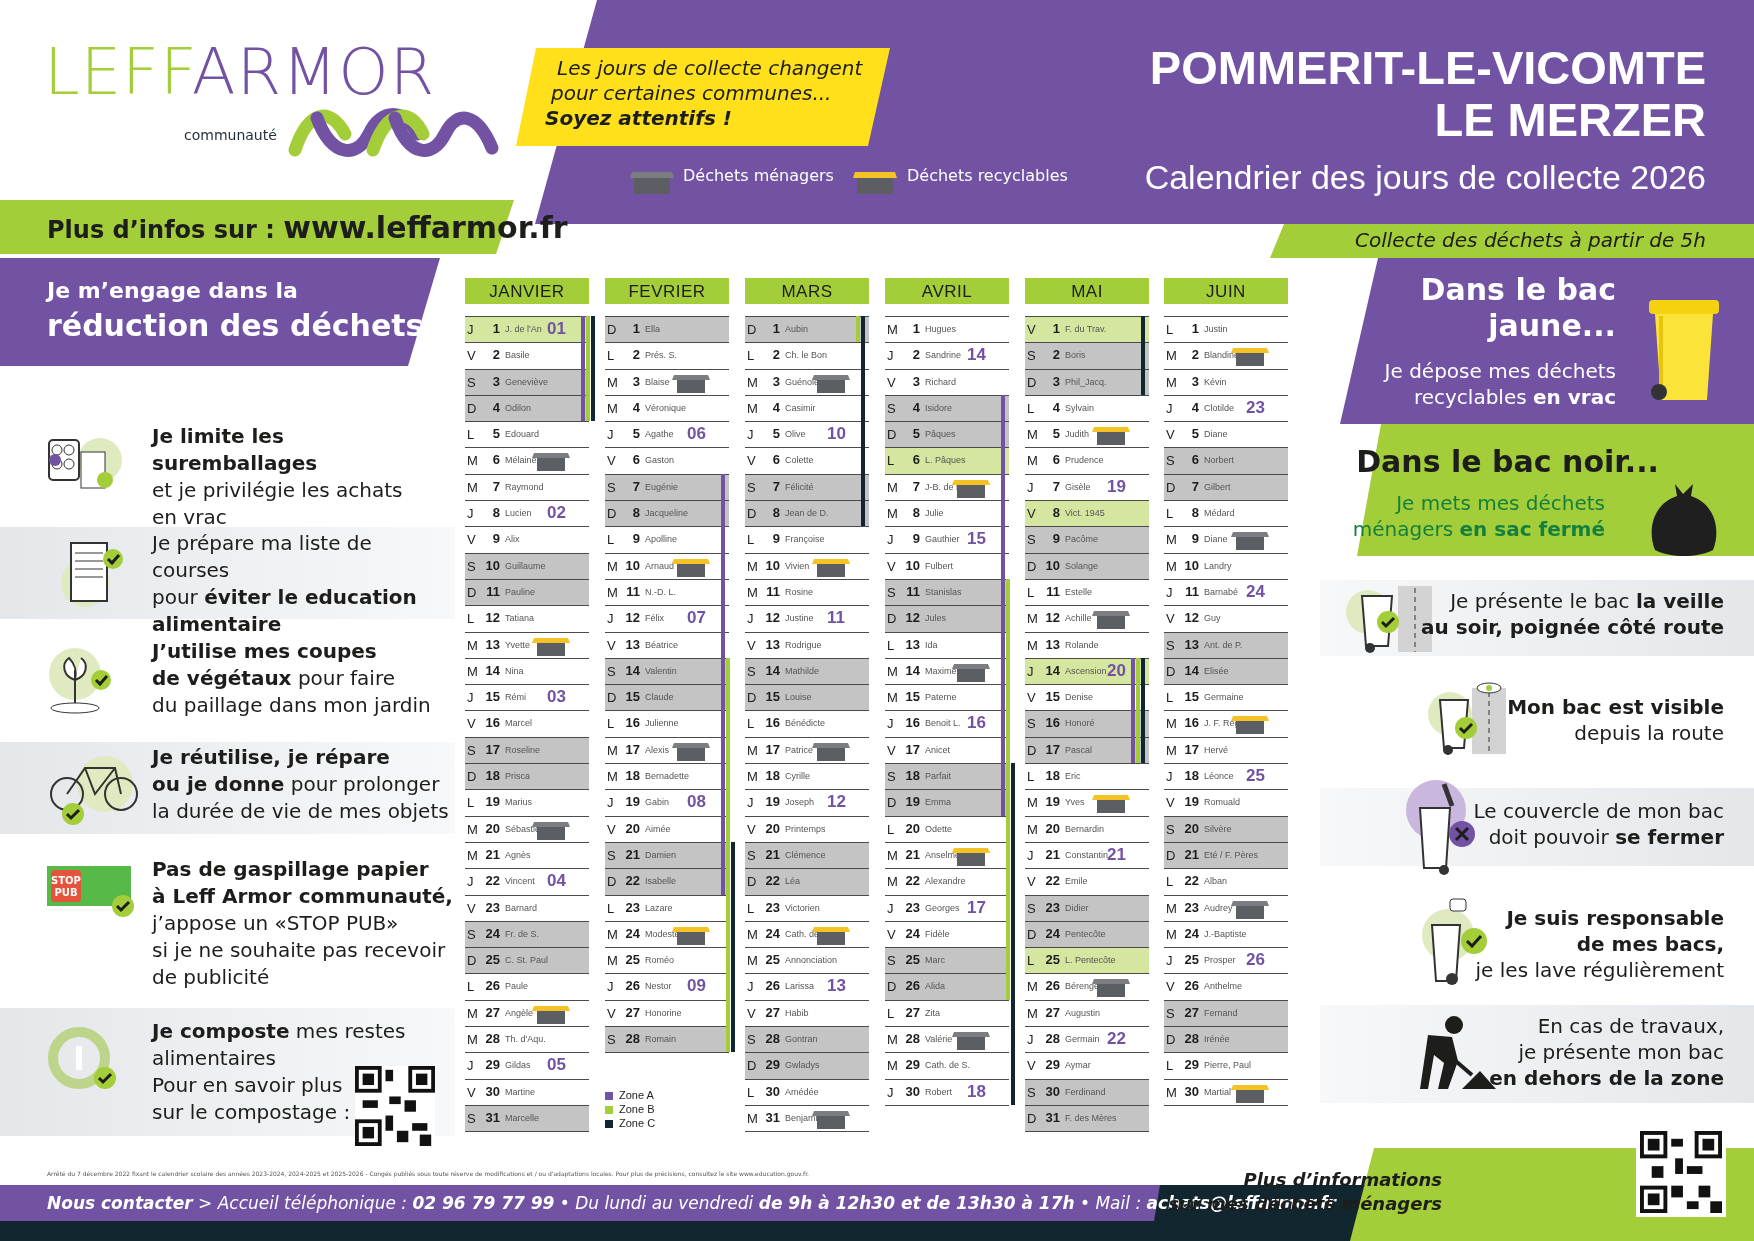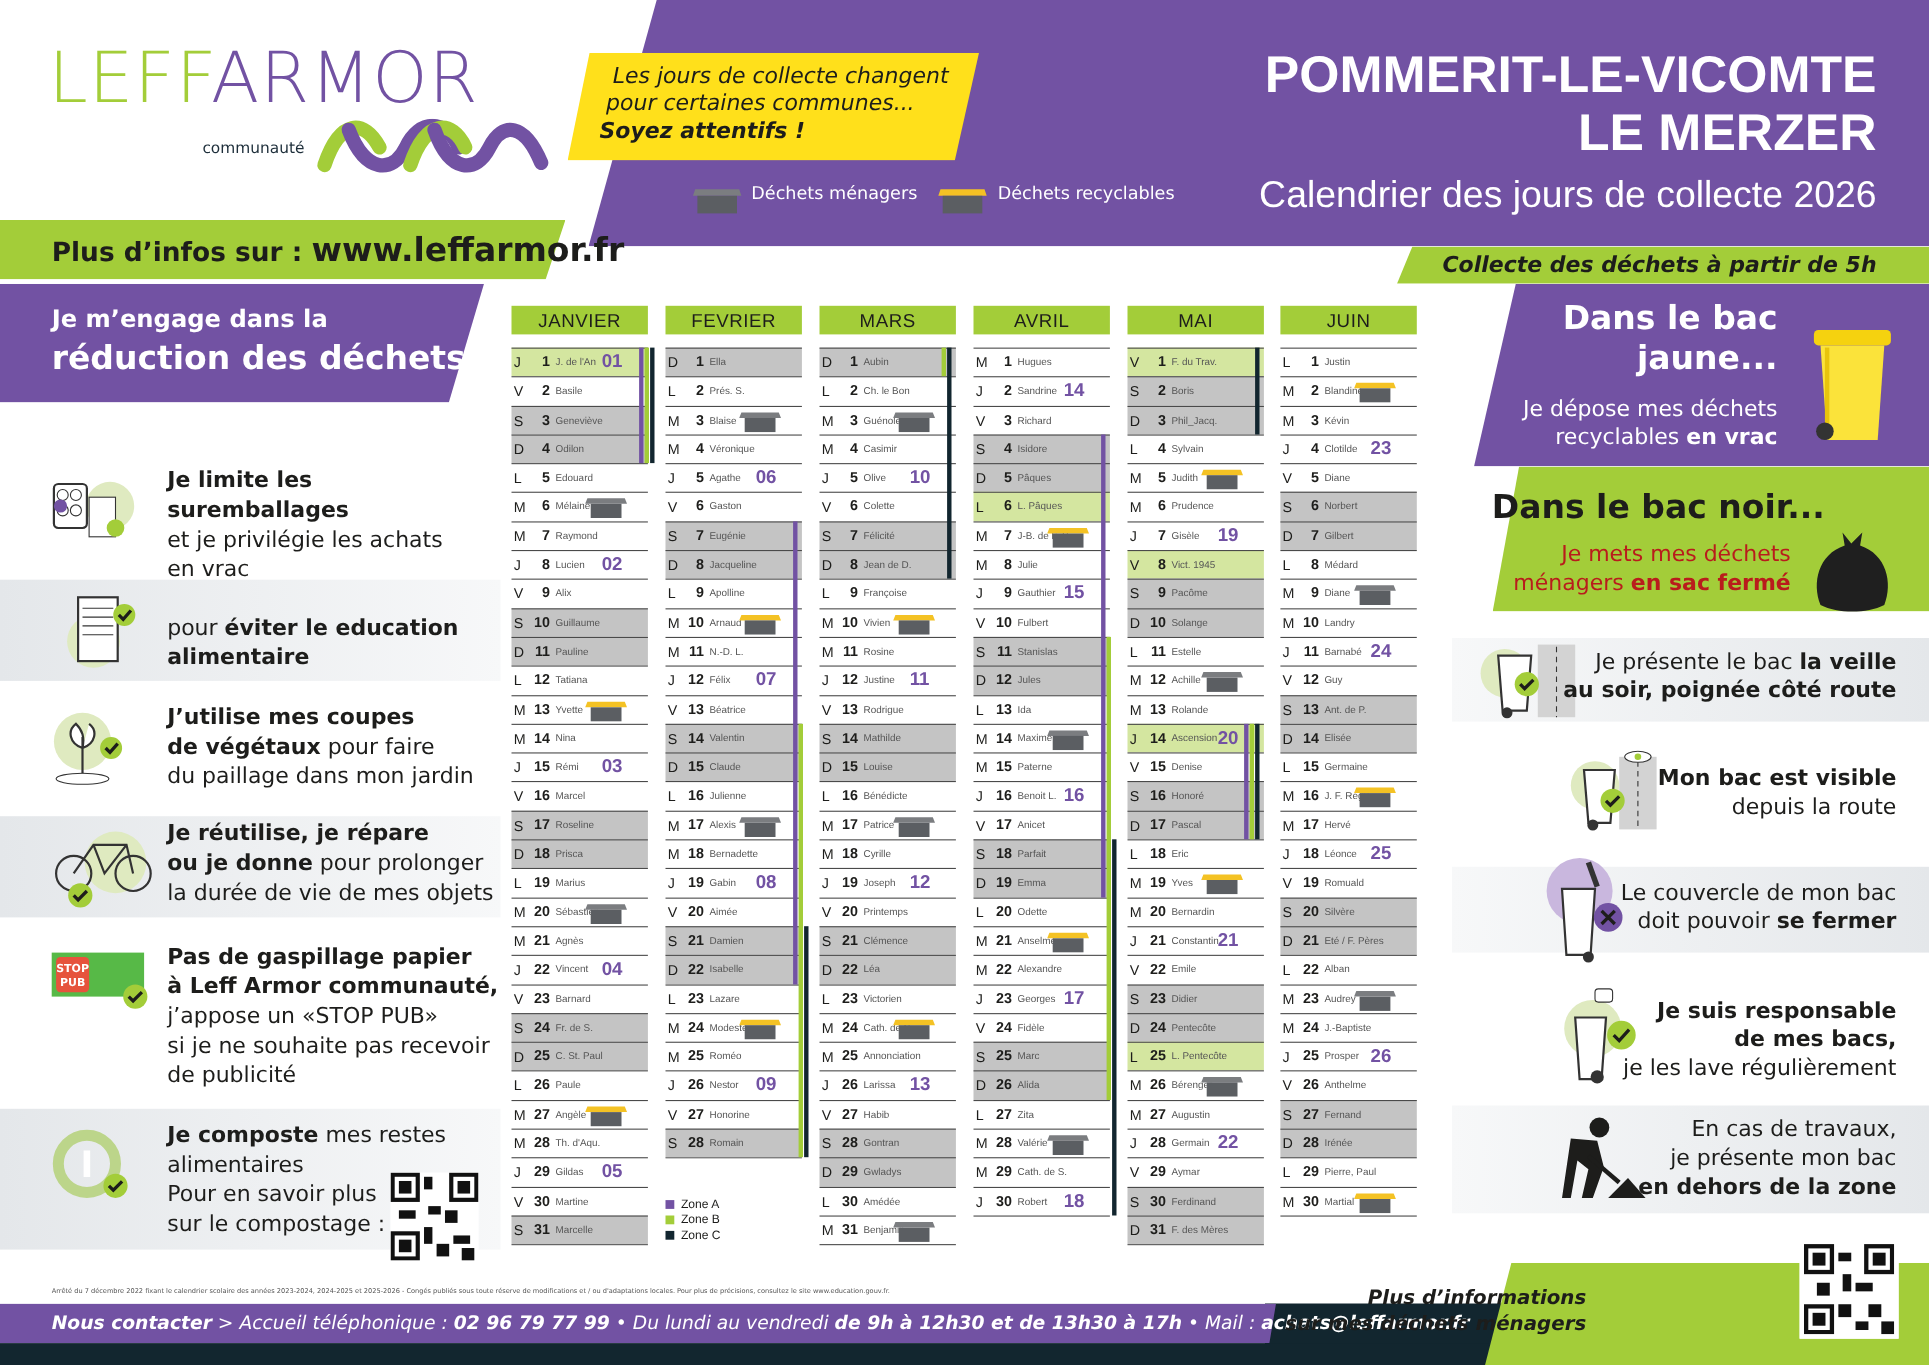--- a/index.html
+++ b/index.html
@@ -15,21 +15,21 @@
   .alert{left:516px;top:48px;width:374px;height:98px;background:#ffe01b;clip-path:polygon(20px 0,100% 0,calc(100% - 22px) 100%,0 100%);}
   .alert-text{left:545px;top:56px;font-style:italic;font-size:20px;line-height:25px;color:#1d1d1b;}
   .alert-text .b{font-weight:bold;}
   .legend-bins{top:166px;color:#fff;font-size:16px;}
   .title1{right:48px;top:42px;color:#fff;font-weight:bold;font-size:47px;text-align:right;line-height:52px;font-family:"Liberation Sans",sans-serif;}
   .title3{right:48px;top:158px;color:#fff;font-size:34px;text-align:center;font-family:"Liberation Sans",sans-serif;}
   .info-bar{left:0;top:200px;width:514px;height:54px;background:#a3cd39;clip-path:polygon(0 0,100% 0,calc(100% - 18px) 100%,0 100%);}
   .info-text{left:47px;top:210px;font-size:24px;font-weight:bold;color:#1d1d1b;}
   .info-text .url{font-size:30px;}
   .collect-bar{left:1270px;top:224px;width:484px;height:34px;background:#a3cd39;clip-path:polygon(14px 0,100% 0,100% 100%,0 100%);}
-  .collect-text{right:48px;top:228px;font-style:italic;font-weight:bold;font-size:20px;color:#1d1d1b;}
+  .collect-text{right:48px;top:228px;font-style:italic;font-weight:normal;font-size:20px;color:#1d1d1b;}
   .engage{left:0;top:258px;width:440px;height:108px;background:#7252a3;clip-path:polygon(0 0,100% 0,calc(100% - 32px) 100%,0 100%);}
   .engage-t1{left:47px;top:278px;color:#fff;font-weight:bold;font-size:22px;}
   .engage-t2{left:47px;top:308px;color:#fff;font-weight:bold;font-size:30px;}
   
   .tip{left:0;width:455px;}
   .tip.shade{background:linear-gradient(90deg,#e4e7ea,#f7f8f9);}
   .tip-text{position:absolute;left:152px;font-size:20px;line-height:27px;color:#1d1d1b;}
   .tip-text b{font-weight:bold;}
   .tip-icon{position:absolute;left:45px;width:80px;height:80px;}
   
@@ -140,21 +140,21 @@
       <circle cx="40" cy="50" r="24" fill="#dfeac0"></circle>
       <rect x="26" y="10" width="36" height="58" fill="#fff" stroke="#333" stroke-width="2"></rect>
       <line x1="30" y1="20" x2="58" y2="20" stroke="#333"></line>
       <line x1="30" y1="28" x2="58" y2="28" stroke="#333"></line>
       <line x1="30" y1="36" x2="58" y2="36" stroke="#333"></line>
       <line x1="30" y1="44" x2="58" y2="44" stroke="#333"></line>
       <circle cx="68" cy="26" r="10" fill="#a3cd39"></circle>
       <path d="M63 26 l4 4 l7 -8" stroke="#1d1d1b" stroke-width="3" fill="none"></path>
     </svg>
   <div class="tip-text" style="top:3px">
-    <br>
+    <span>Je prépare ma liste de courses</span><br>
     <span>pour </span><b>éviter le education</b><br>
     <b>alimentaire</b>
   </div>
 </div>
 <div class="abs tip" style="top:632px;height:100px">
   <svg class="tip-icon" style="top:8px" viewBox="0 0 80 80">
       <circle cx="30" cy="34" r="26" fill="#dfeac0"></circle>
       <path d="M30 64 V30 M30 40 C18 36 16 24 24 18 C30 24 32 30 30 40 M30 40 C42 36 44 24 36 18" stroke="#333" stroke-width="2" fill="#fff"></path>
       <ellipse cx="30" cy="68" rx="24" ry="5" fill="#fff" stroke="#333"></ellipse>
       <circle cx="56" cy="40" r="10" fill="#a3cd39"></circle>
@@ -1331,21 +1331,21 @@
 </div>
 <svg class="abs" style="left:1645px;top:296px" width="78" height="112" viewBox="0 0 78 112">
   <rect x="4" y="4" width="70" height="14" rx="4" fill="#f5d20f"></rect>
     <polygon points="10,18 68,18 62,104 16,104" fill="#fbe33a"></polygon>
     <rect x="14" y="20" width="4" height="70" fill="#e8c40c"></rect>
     <circle cx="14" cy="96" r="8" fill="#333"></circle>
 </svg>
 
 <div class="abs noir"></div>
 <div class="abs rp-title" style="right:95px;top:444px;font-size:30px;color:#1d1d1b">Dans le bac noir...</div>
-<div class="abs" style="right:126px;top:490px;font-size:20px;line-height:26px;text-align:right;color:#b91c1c">
+<div class="abs" style="right:149px;top:490px;font-size:20px;line-height:26px;text-align:right;color:#15803d">
   <div>Je mets mes déchets</div>
   <div><span>ménagers </span><b>en sac fermé</b></div>
 </div>
 <svg class="abs" style="left:1647px;top:480px" width="74" height="78" viewBox="0 0 74 78">
   <path d="M28 4 L36 14 L46 4 L44 16 C68 24 74 50 66 70 C50 78 24 78 8 70 C0 50 6 24 30 16 Z" fill="#1f1f1f"></path>
 </svg>
 
 <div class="abs rtip shade" style="top:580px;height:76px">
   <svg class="abs" style="left:24px;top:2px" width="90" height="74" viewBox="0 0 90 74">
       <circle cx="24" cy="30" r="22" fill="#dfeac0"></circle>

